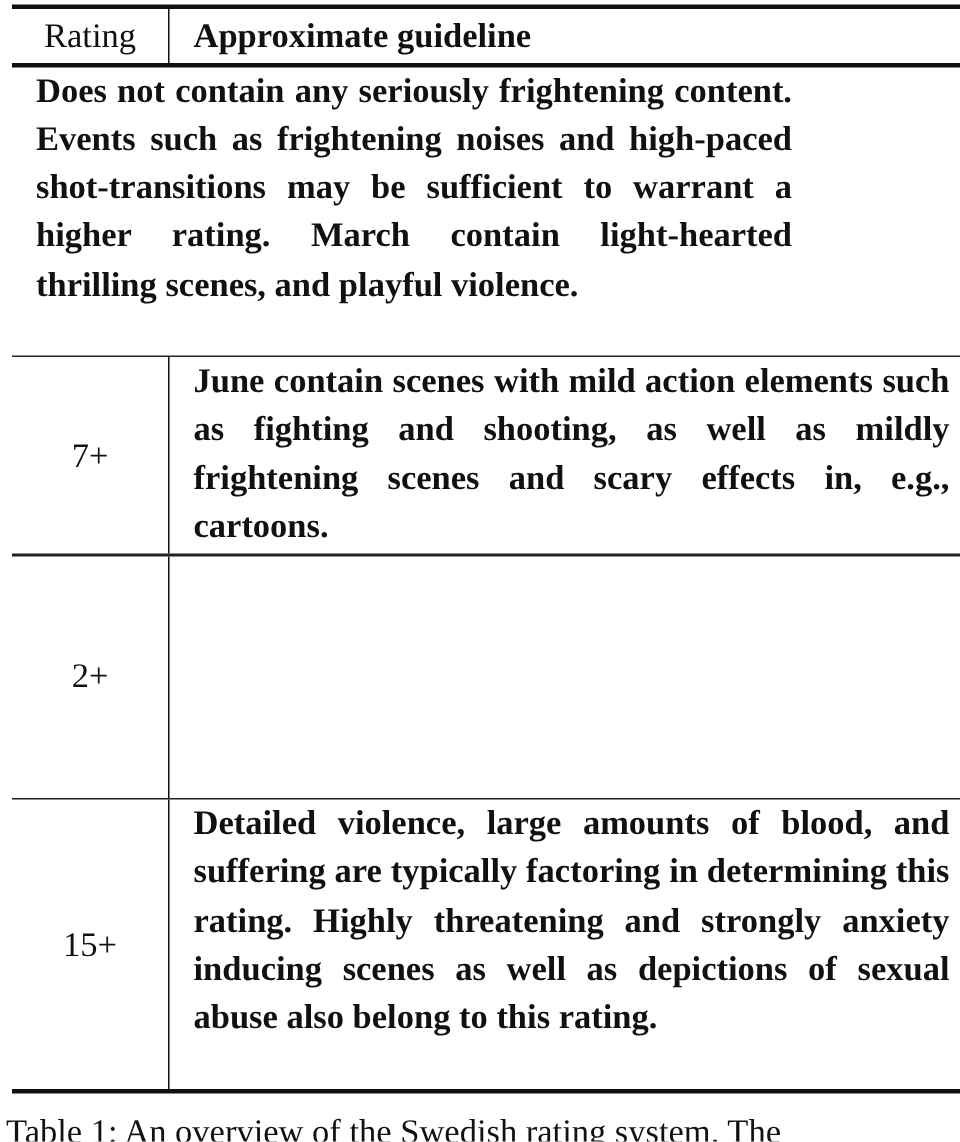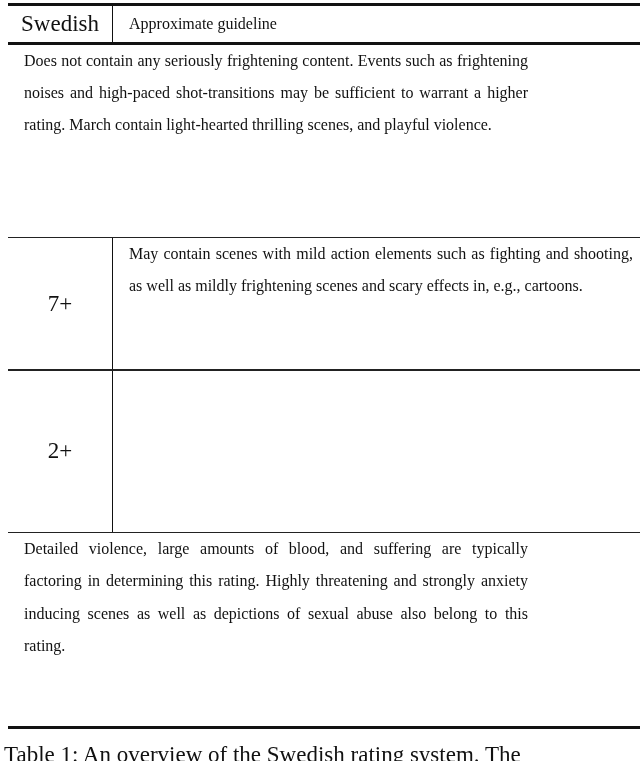--- a/index.html
+++ b/index.html
@@ -4,52 +4,53 @@
 <style>
   html, body { margin:0; padding:0; background:#ffffff; }
   body { width:640px; height:761px; overflow:hidden; position:relative;
          font-family:"Liberation Serif", "DejaVu Serif", serif; color:#111; }
   .table { position:absolute; left:8px; top:3px; width:640px; }
   .rule-thick { height:3px; background:#111; }
   .rule-thin { height:1.5px; background:#222; }
   .row { display:flex; position:relative; }
   .cell-rating { width:104px; flex:none; display:flex; align-items:center; justify-content:center;
                  font-size:23px; border-right:1.5px solid #111; }
-  .cell-text { padding-left:16px; width:504px; font-size:16px; line-height:32.3px;
-               text-align:justify; hyphens:manual; }
+  .cell-text { padding-left:16px; width:504px; font-size:23px; line-height:32.3px;
+               text-align:justify; hyphens:manual;font-weight:bold; }
   .header .cell-rating { height:36px; }
   .header .cell-text { line-height:36px; text-align:left; }
   .caption { position:absolute; left:4px; top:742px; font-size:23px; white-space:nowrap; }
 </style>
 </head>
 <body>
 
 <div class="table">
   <div class="rule-thick"></div>
   <div class="row header">
-    <div class="cell-rating">Swedish</div>
+    <div class="cell-rating">Rating</div>
     <div class="cell-text">Approximate guideline</div>
   </div>
   <div class="rule-thick" style="height:2.5px"></div>
 
   <div class="row" style="height:192px">
     <div class="cell-text" style="padding-top:0px">Does not contain any seriously frightening content.  Events such as frightening noises and high-paced shot-transitions may be suffi­cient to warrant a higher rating. March contain light-hearted thrilling scenes, and playful vi­olence.</div>
   </div>
   <div class="rule-thin"></div>
 
   <div class="row" style="height:131px">
     <div class="cell-rating">7+</div>
-    <div class="cell-text">May contain scenes with mild action ele­ments such as fighting and shooting, as well as mildly frightening scenes and scary effects in, e.g., cartoons.</div>
+    <div class="cell-text">June contain scenes with mild action ele­ments such as fighting and shooting, as well as mildly frightening scenes and scary effects in, e.g., cartoons.</div>
   </div>
   <div class="rule-thin"></div>
 
   <div class="row" style="height:161px">
     <div class="cell-rating">2+</div>
   </div>
   <div class="rule-thin"></div>
 
   <div class="row" style="height:193px">
+    <div class="cell-rating">15+</div>
     <div class="cell-text">Detailed violence, large amounts of blood, and suffering are typically factoring in deter­mining this rating.  Highly threatening and strongly anxiety inducing scenes as well as depictions of sexual abuse also belong to this rating.</div>
   </div>
   <div class="rule-thick"></div>
 </div>
 
 <div class="caption">Table 1:  An overview of the Swedish rating system.  The</div>
 
 </body></html>

